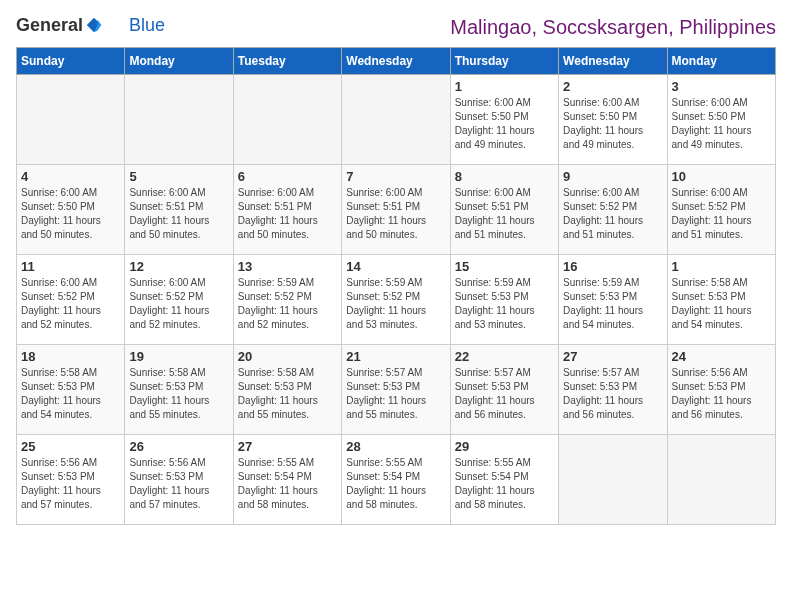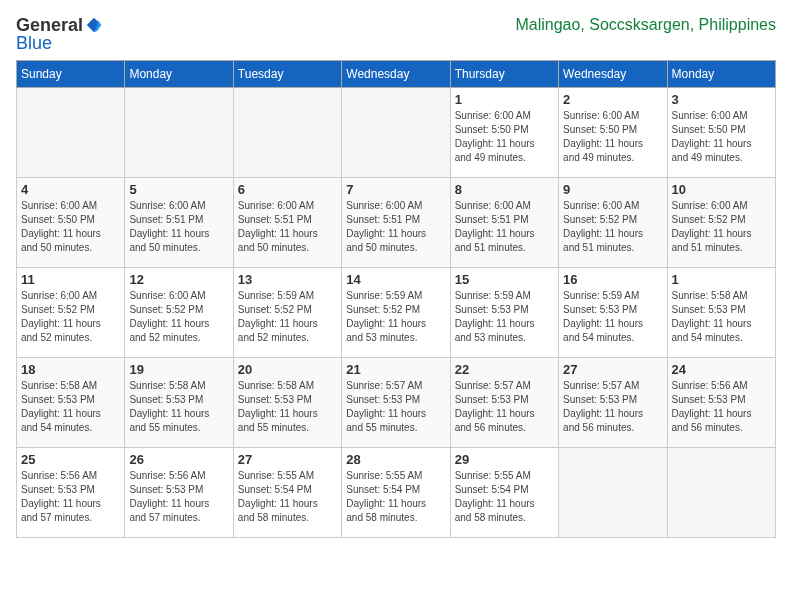--- a/index.html
+++ b/index.html
@@ -11,22 +11,23 @@
       padding: 16px;
     }
     .header {
       display: flex;
       justify-content: space-between;
       align-items: flex-start;
       margin-bottom: 8px;
     }
     .logo {
       display: flex;
-      flex-direction: column;
+      flex-direction: row;
       align-items: flex-start;
+      gap: 26px;
     }
     .logo-general {
       font-size: 18px;
       font-weight: bold;
       color: #333;
       line-height: 1;
     }
     .logo-blue {
       font-size: 18px;
       font-weight: normal;
@@ -43,33 +44,33 @@
     .title-block {
       text-align: right;
     }
     .month-title {
       font-size: 36px;
       font-weight: bold;
       color: #333;
       line-height: 1.1;
     }
     .location-title {
-      font-size: 16px;
-      color: #15803d;
+      font-size: 20px;
+      color: #701a75;
     }
     table {
       width: 100%;
       border-collapse: collapse;
       table-layout: fixed;
     }
     thead tr th {
       background-color: #1565c0;
       color: #fff;
       font-size: 12px;
-      font-weight: normal;
+      font-weight: bold;
       padding: 6px 4px;
       text-align: left;
       border: 1px solid #aaa;
     }
     tbody tr td {
       vertical-align: top;
       border: 1px solid #ccc;
       padding: 4px 4px;
       font-size: 10.5px;
       color: #333;

